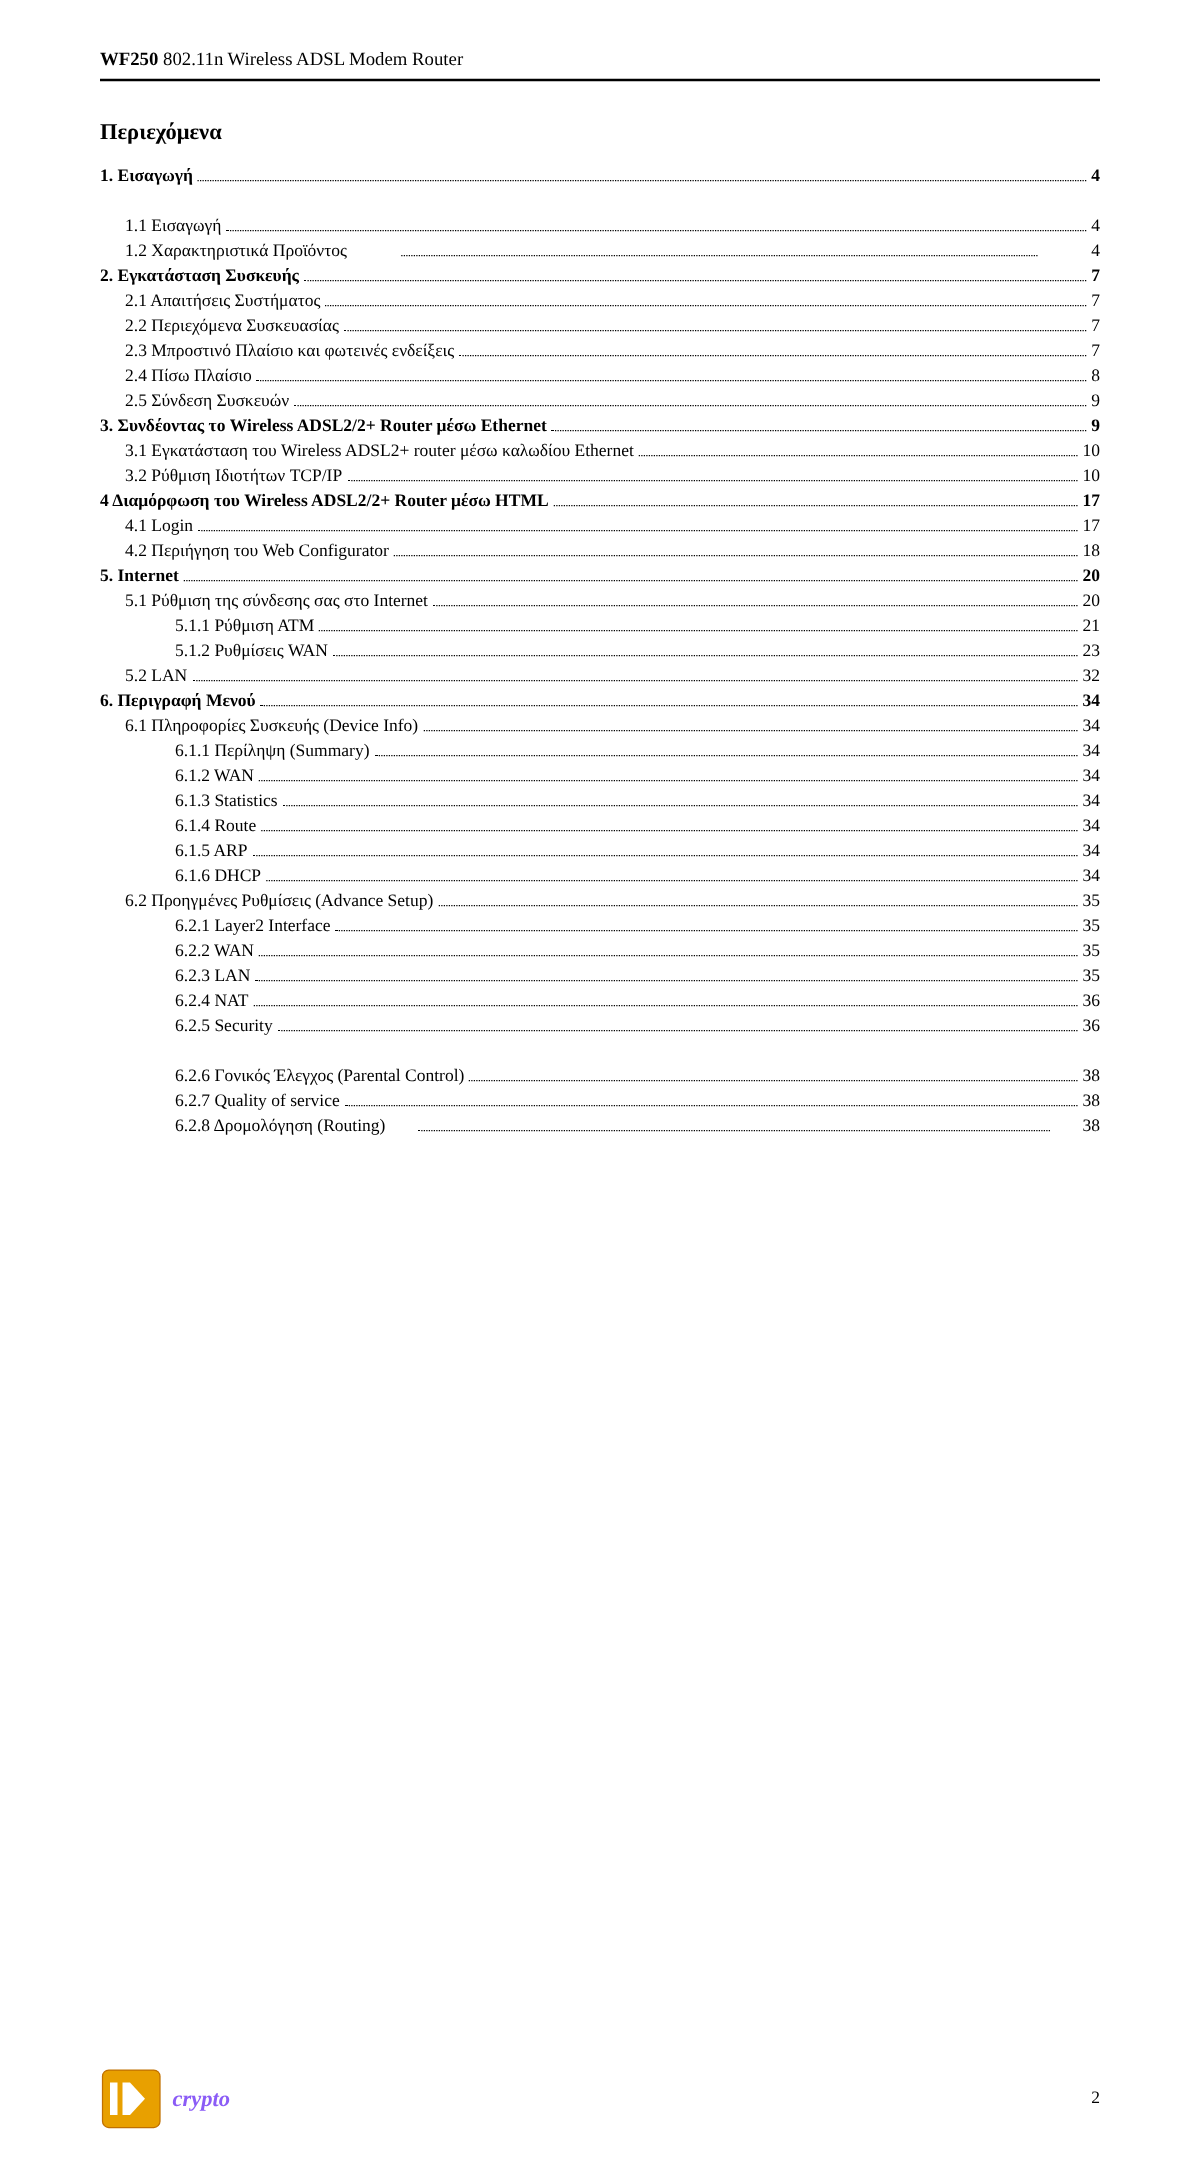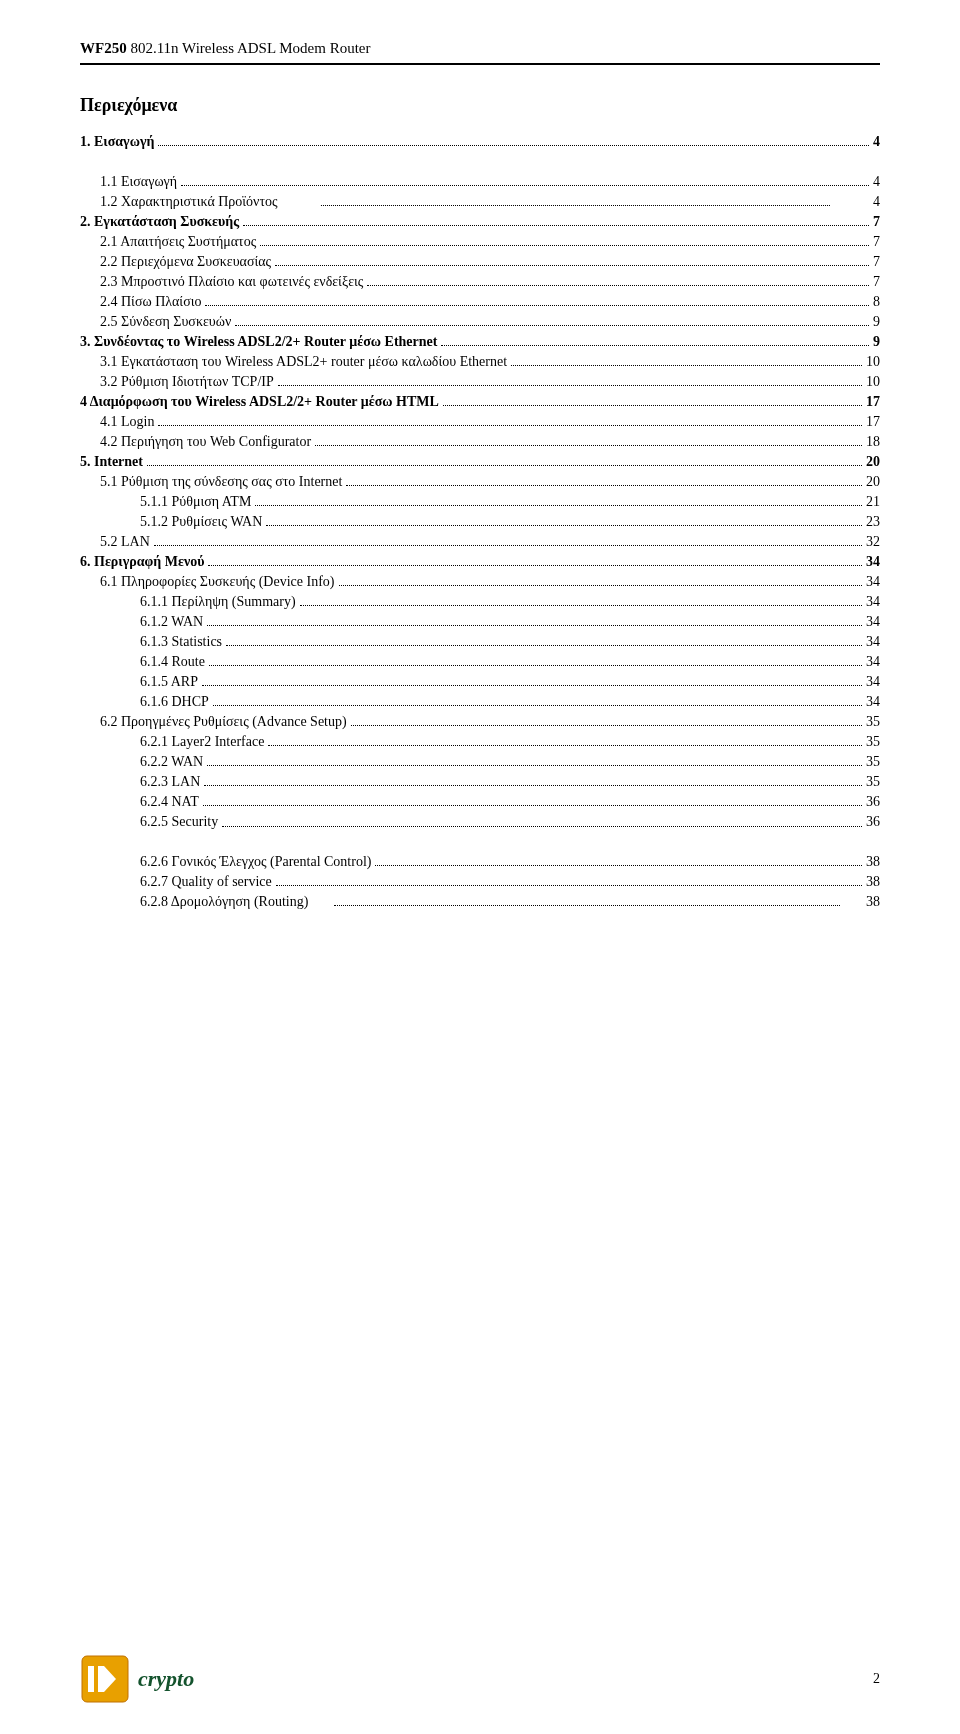--- a/index.html
+++ b/index.html
@@ -66,23 +66,23 @@
     .footer-logo {
       display: flex;
       align-items: center;
       gap: 8px;
     }
     .logo-icon {
       width: 50px;
       height: 50px;
     }
     .logo-text {
-      font-size: 22px;
+      font-size: 18px;
       font-weight: bold;
-      color: #14532d;
+      color: #8b5cf6;
       font-style: italic;
     }
     .footer-page {
       font-size: 14px;
     }
   </style>
 </head>
 <body>
 
 <div class="page">
@@ -252,21 +252,21 @@
       <div class="toc-item" style="padding-left: 60px;">
         <span class="label">6.2.3 LAN</span>
         <span class="dots"></span>
         <span class="page-num">35</span>
       </div>
       <div class="toc-item" style="padding-left: 60px;">
         <span class="label">6.2.4 NAT</span>
         <span class="dots"></span>
         <span class="page-num">36</span>
       </div>
-      <div class="toc-item" style="padding-left: 60px; align-items: flex-end;">
+      <div class="toc-item" style="padding-left: 60px;">
         <span class="label">6.2.5 Security</span>
         <span class="dots"></span>
         <span class="page-num">36</span>
       </div>
       <div class="toc-item" style="padding-left: 60px; margin-top: 24px;">
         <span class="label">6.2.6 Γονικός Έλεγχος (Parental Control)</span>
         <span class="dots"></span>
         <span class="page-num">38</span>
       </div>
       <div class="toc-item" style="padding-left: 60px;">

